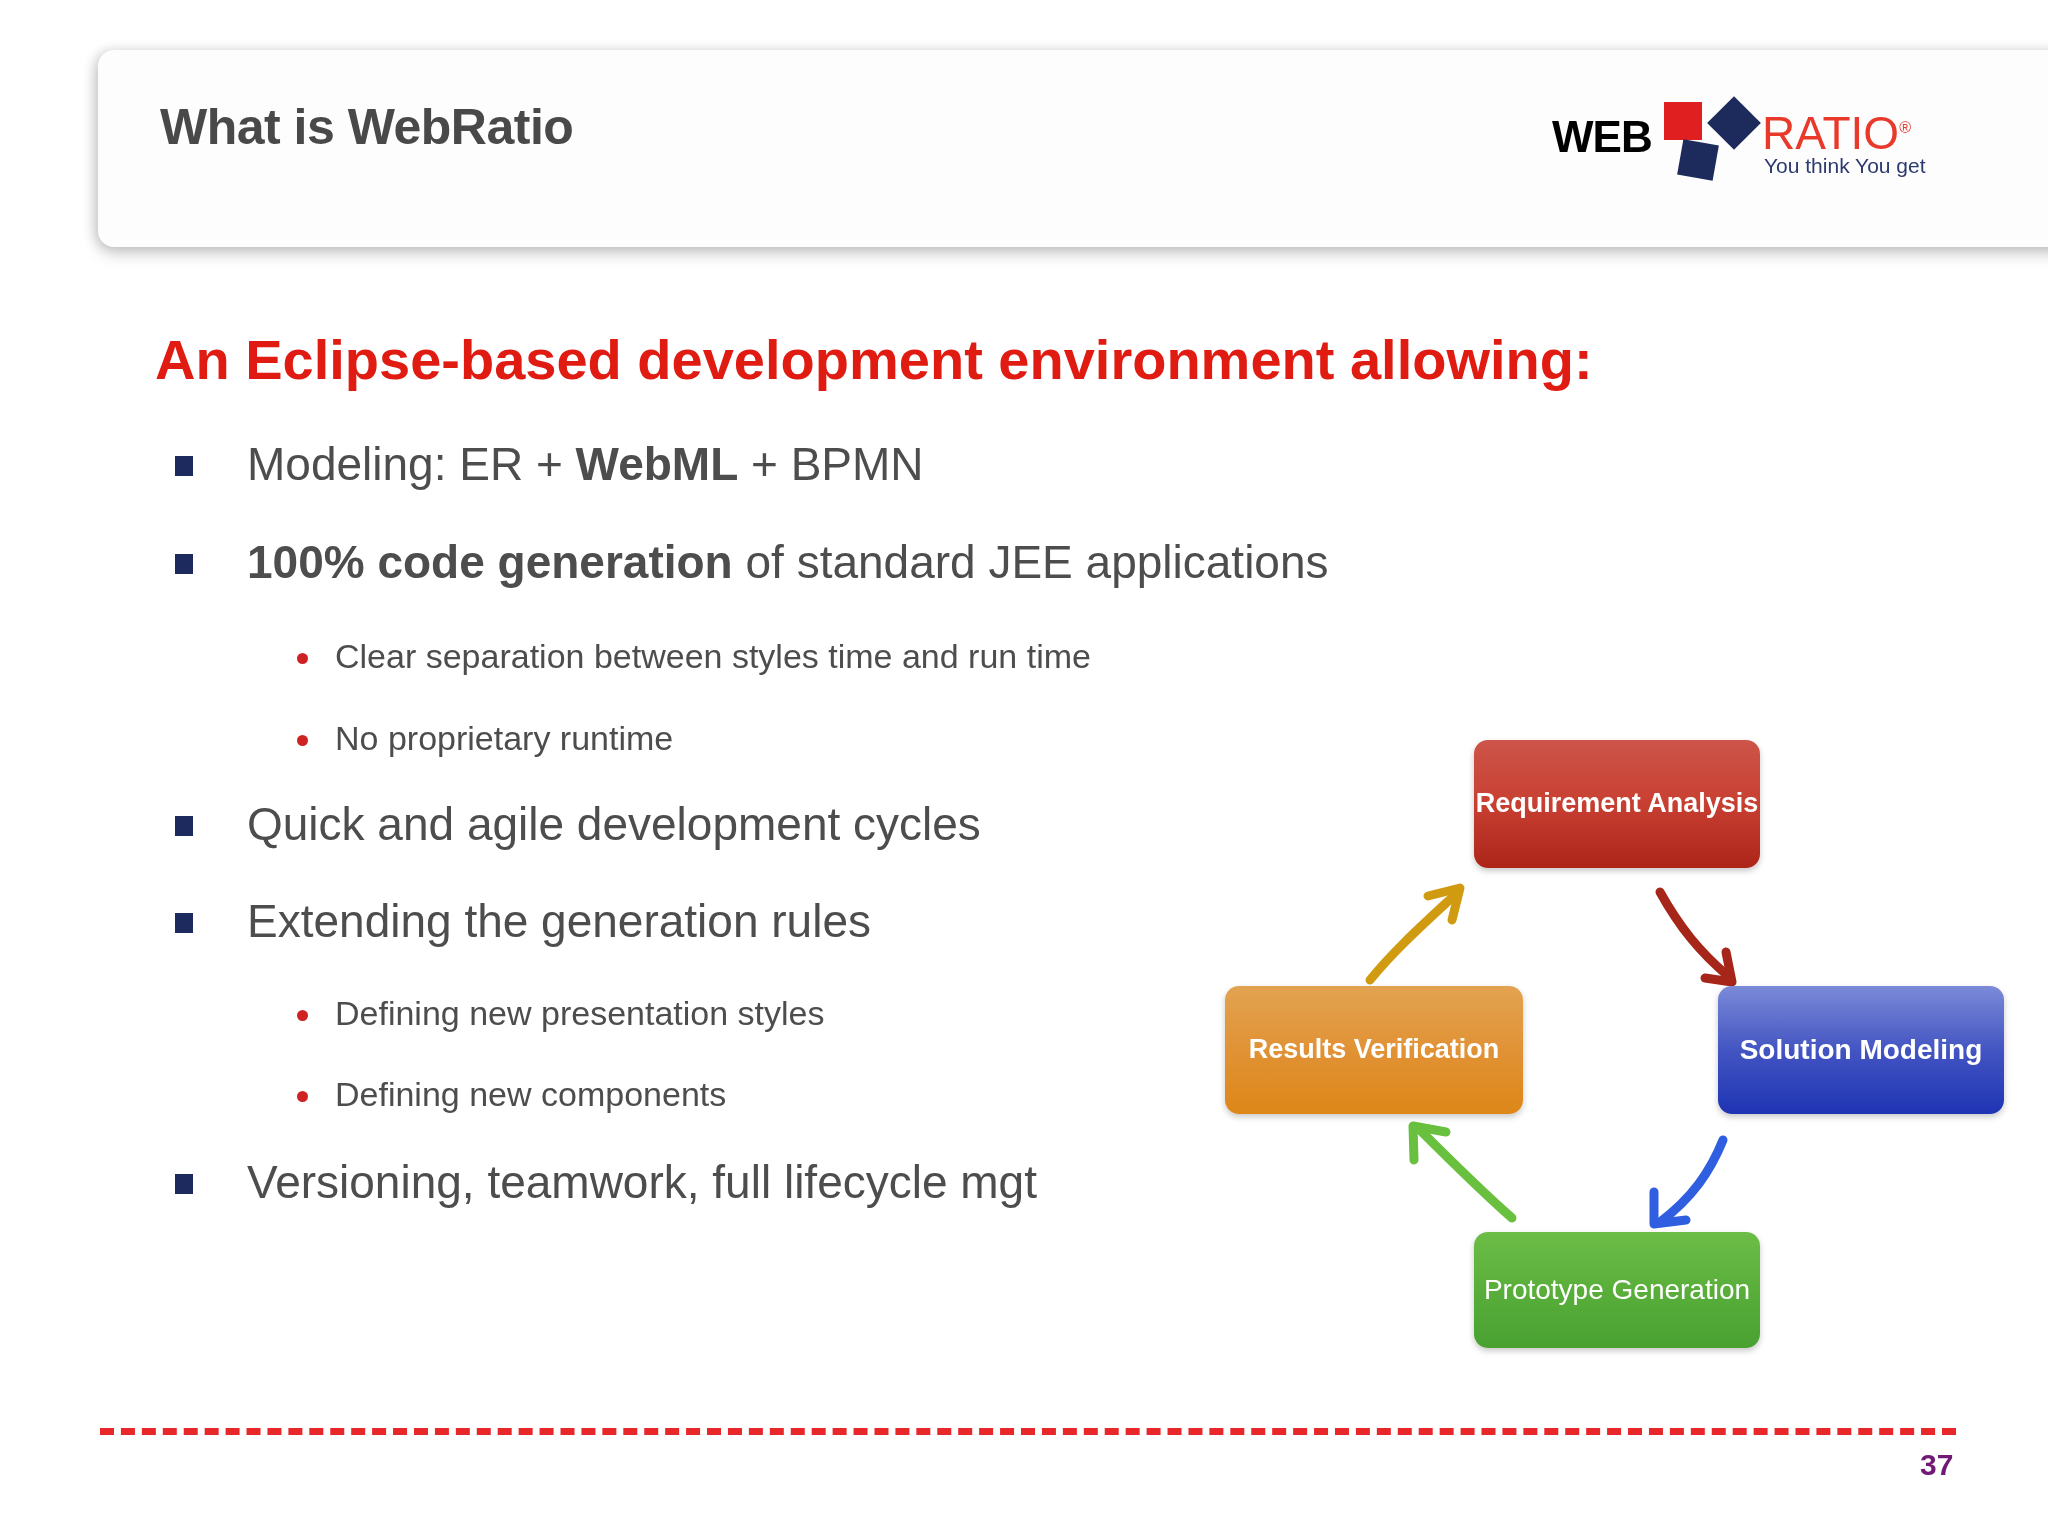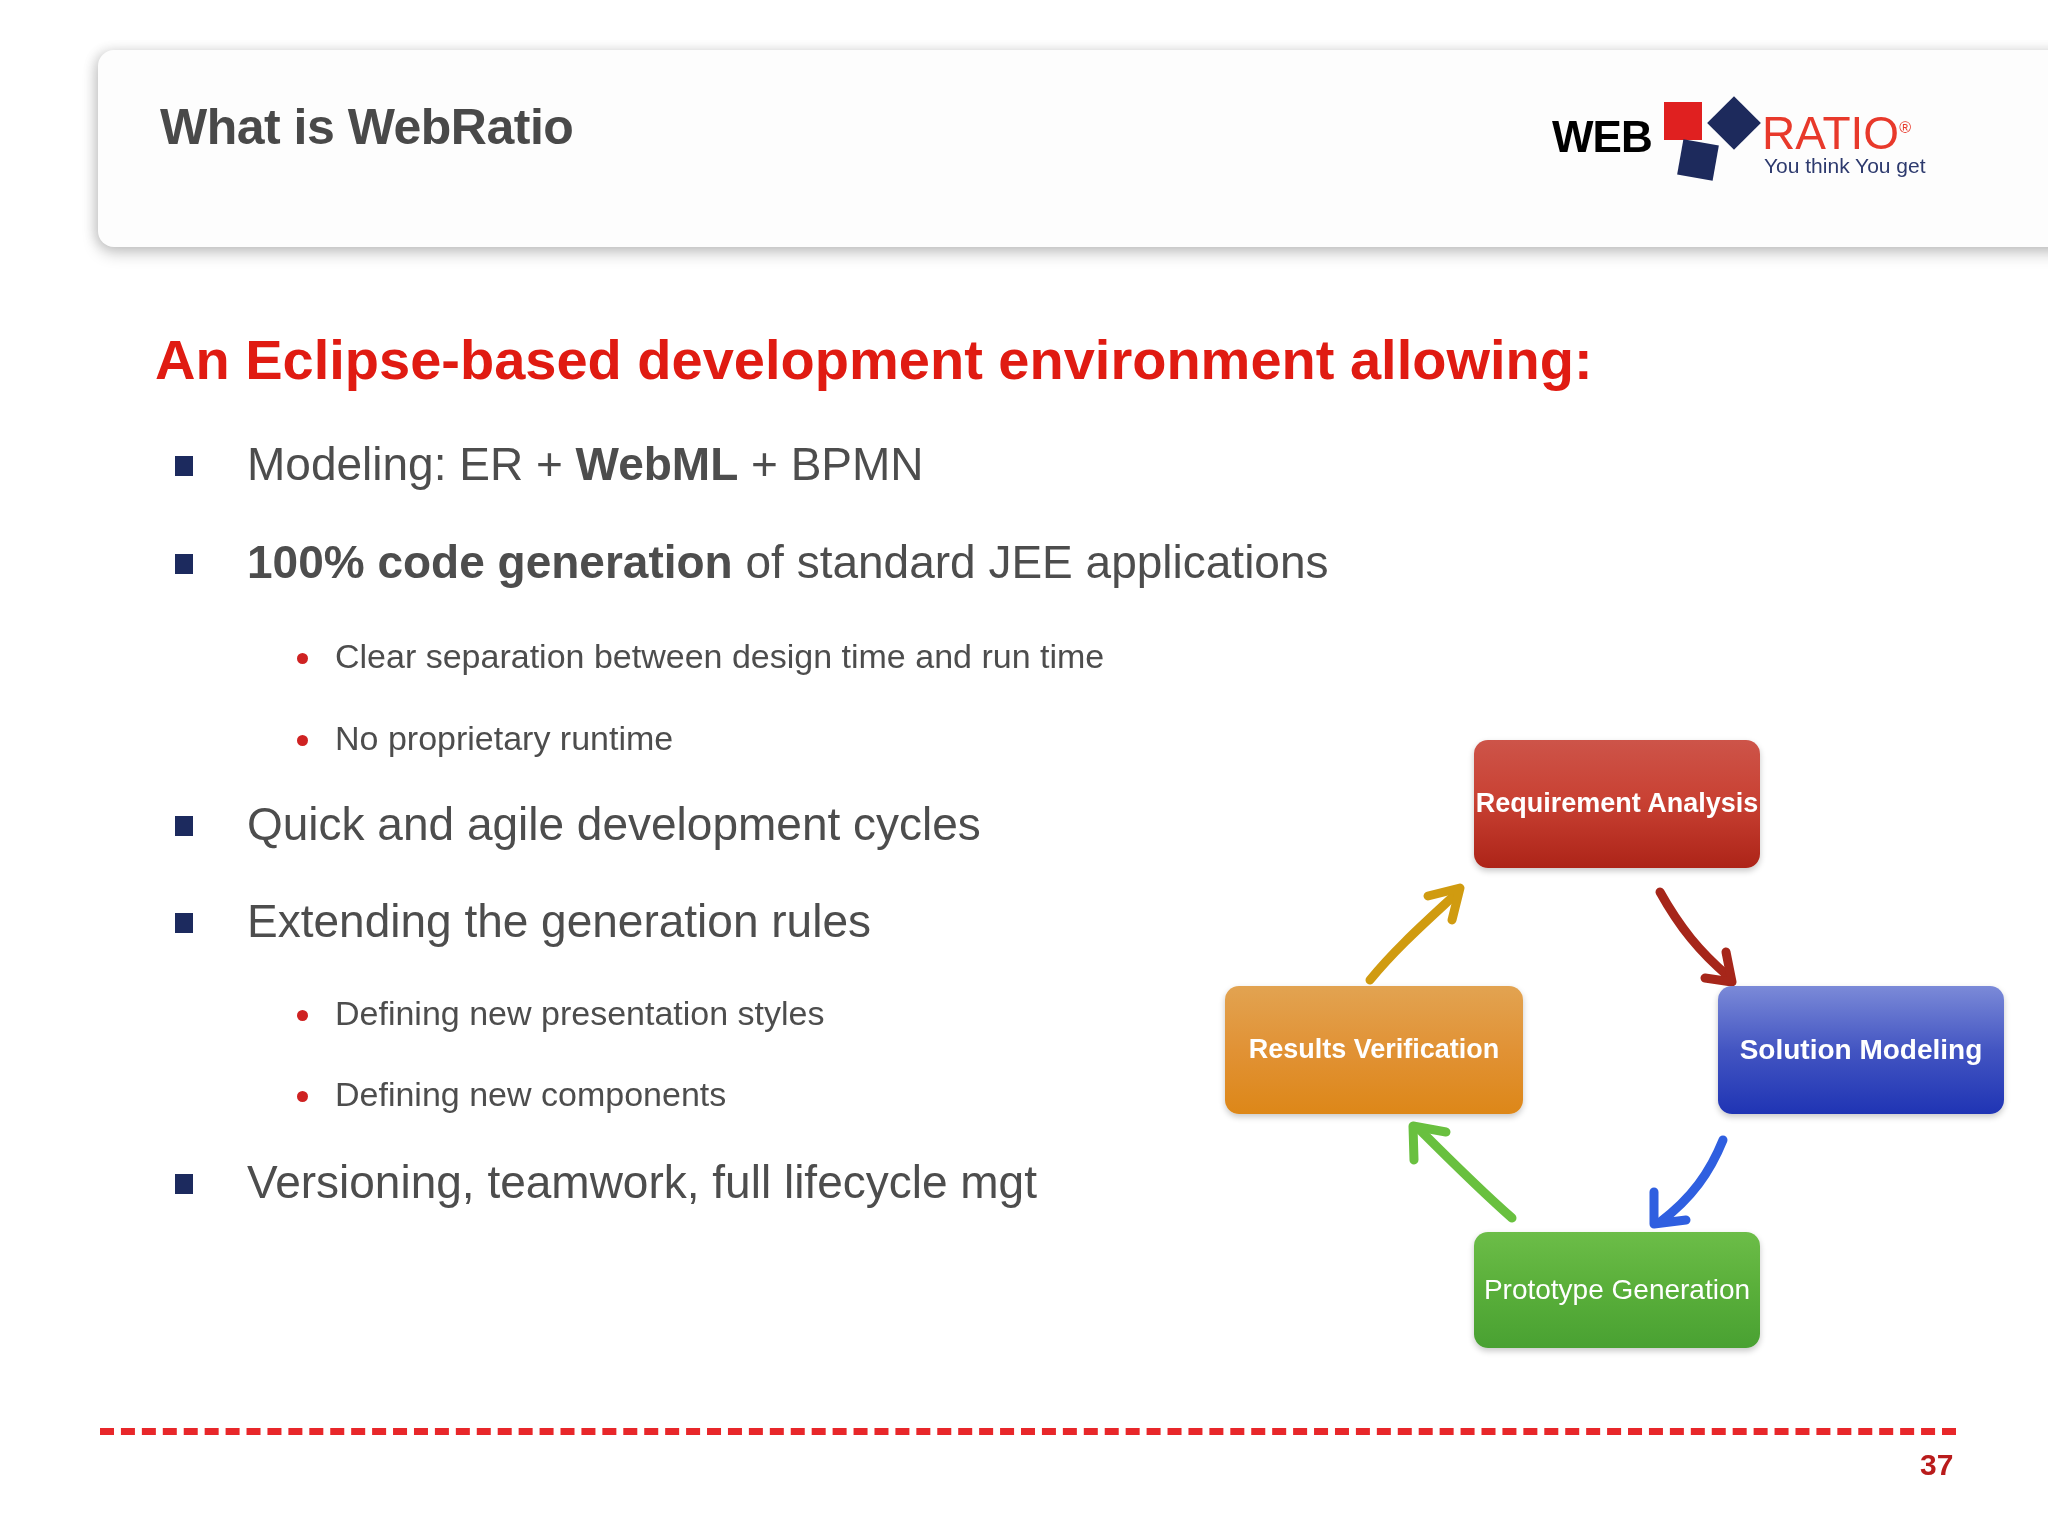--- a/index.html
+++ b/index.html
@@ -204,21 +204,21 @@
     width: 1856px;
     height: 0;
     border-top: 7px dashed #e8272a;
   }
   #page-number {
     position: absolute;
     left: 1920px;
     top: 1448px;
     font-size: 30px;
     font-weight: bold;
-    color: #b91c1c;
+    color: #701a75;
   }
 </style>
 </head>
 <body>
 
 <div id="slide">
 
   <div id="title-bar">
     <div id="title-text">What is WebRatio</div>
   </div>
@@ -239,21 +239,21 @@
     <span>Modeling: ER + <span class="bold">WebML</span> + BPMN</span>
   </div>
 
   <div class="b1" style="left:247px; top:535px;">
     <span class="sq"></span>
     <span><span class="bold">100% code generation</span> of standard JEE applications</span>
   </div>
 
   <div class="b2" style="left:335px; top:637px;">
     <span class="dot"></span>
-    <span>Clear separation between design time and run time</span>
+    <span>Clear separation between styles time and run time</span>
   </div>
 
   <div class="b2" style="left:335px; top:719px;">
     <span class="dot"></span>
     <span>No proprietary runtime</span>
   </div>
 
   <div class="b1" style="left:247px; top:797px;">
     <span class="sq"></span>
     <span>Quick and agile development cycles</span>

